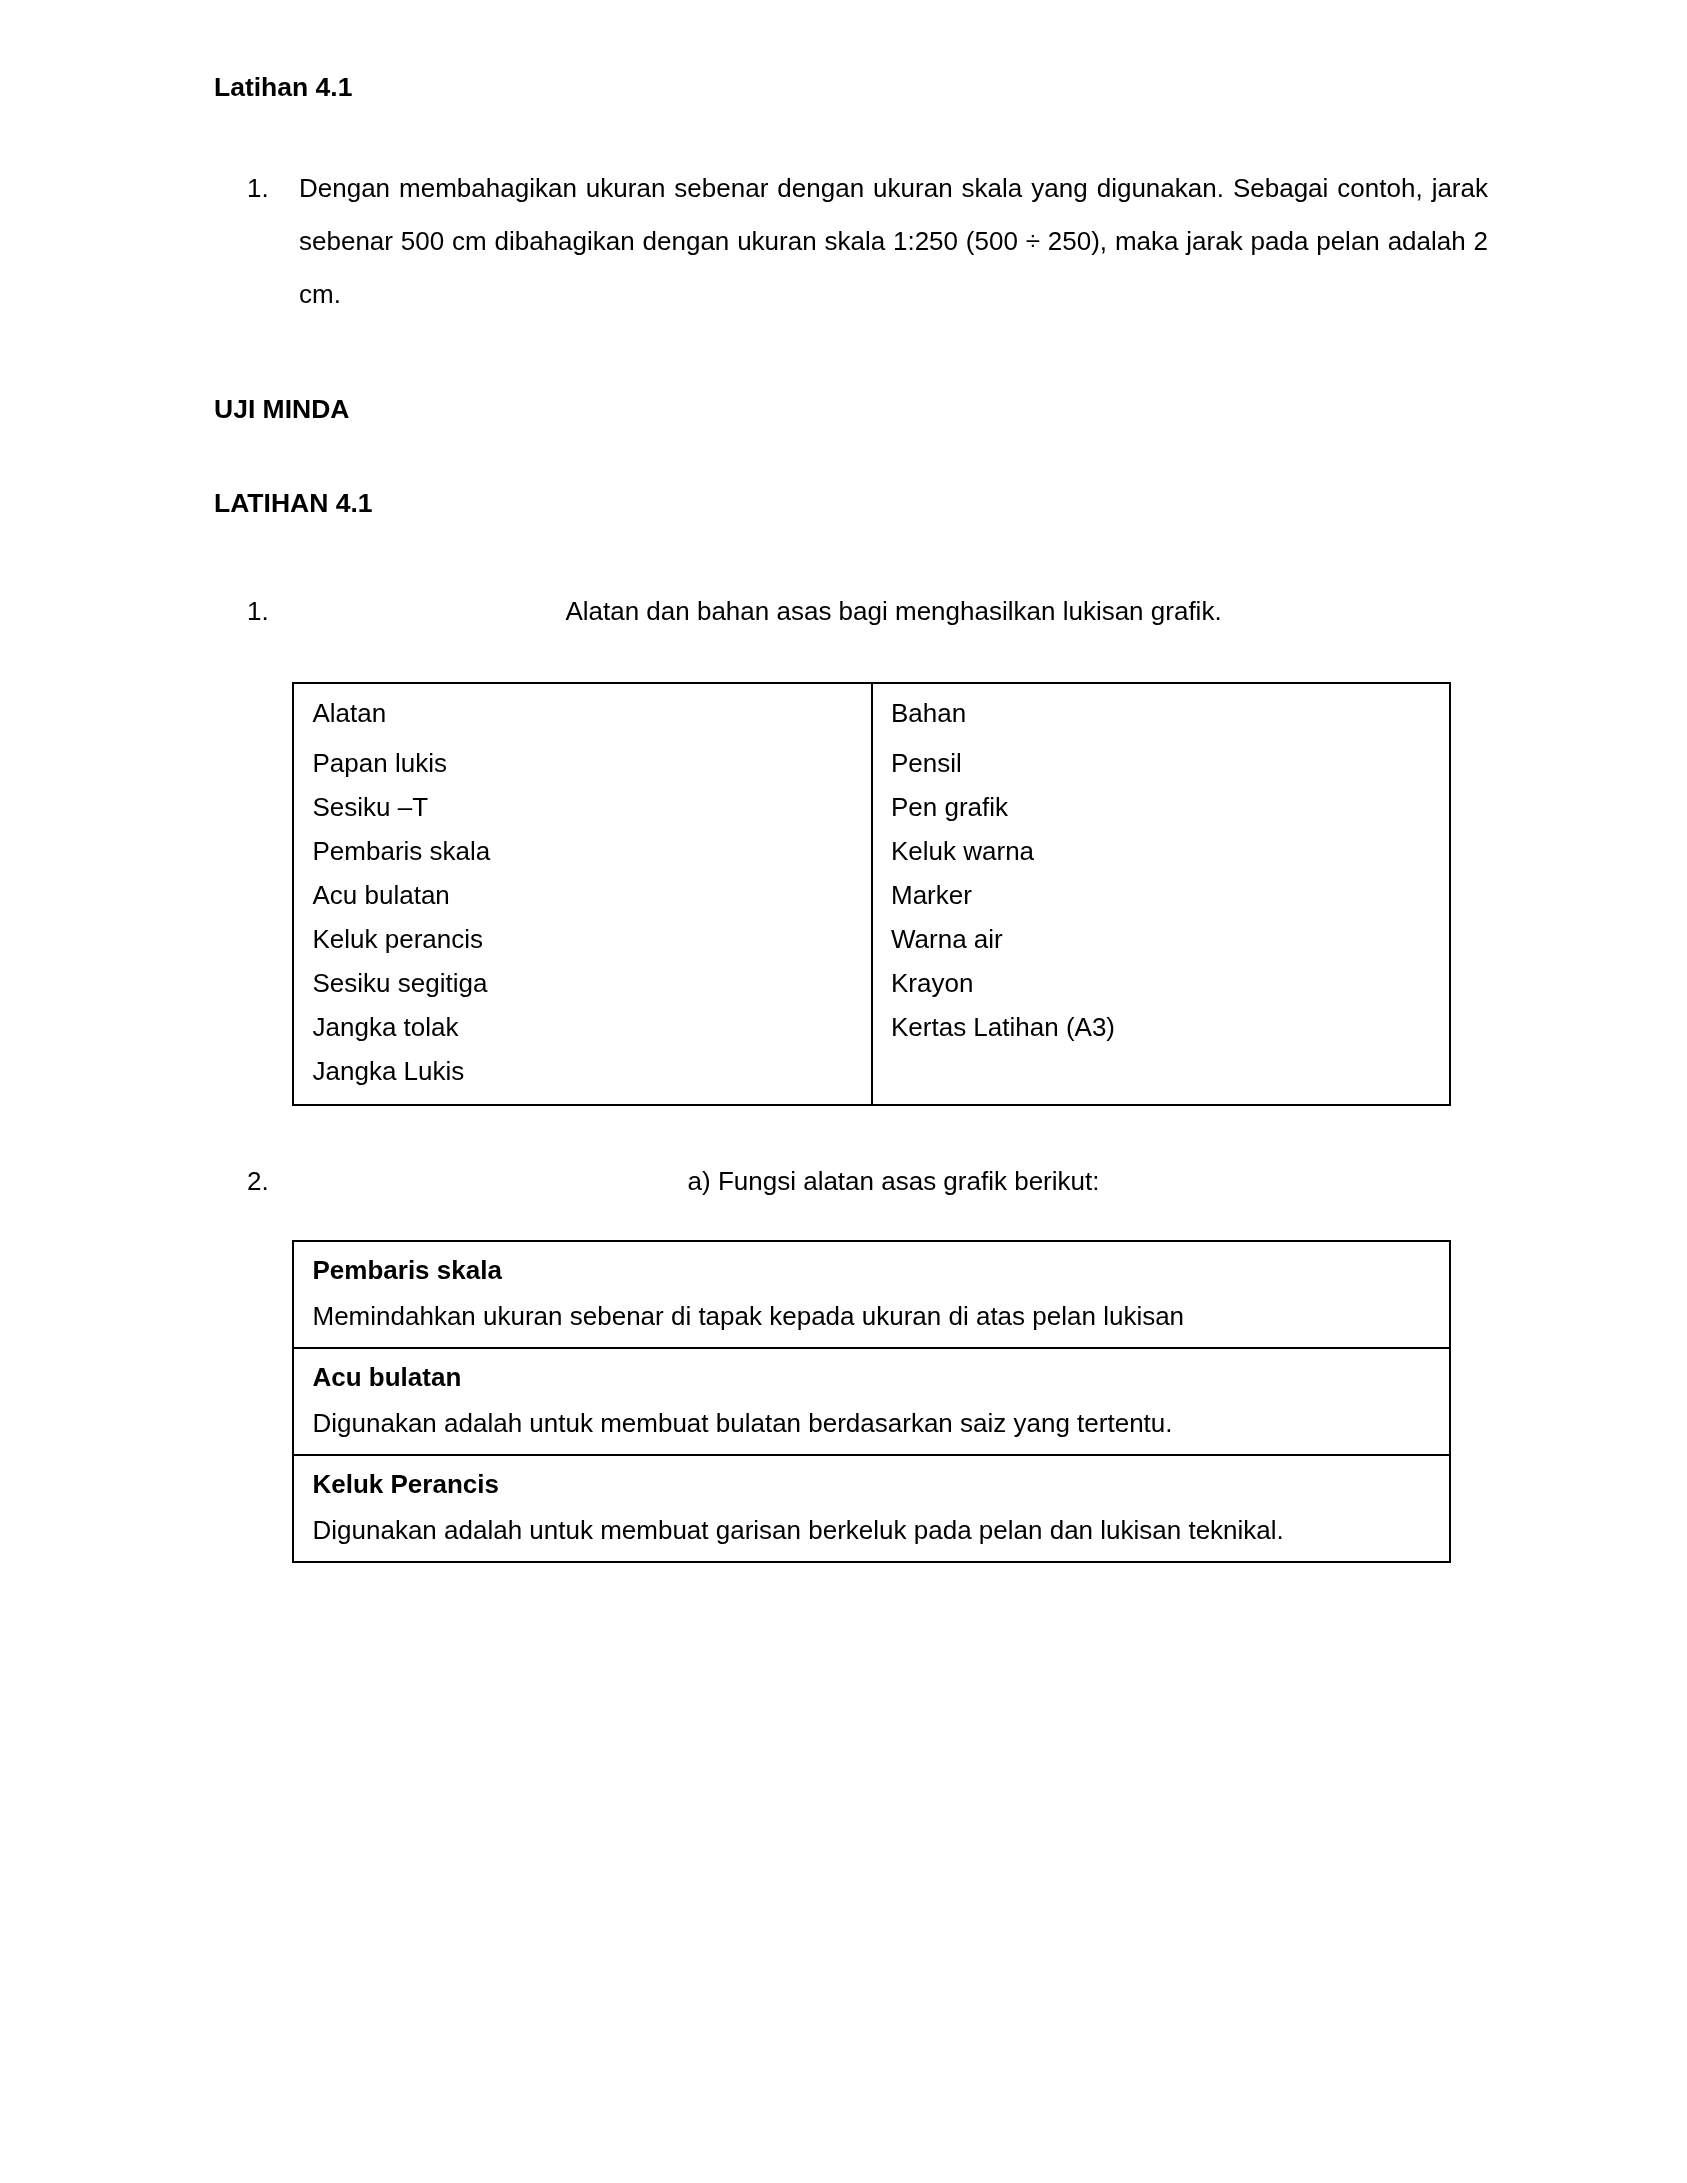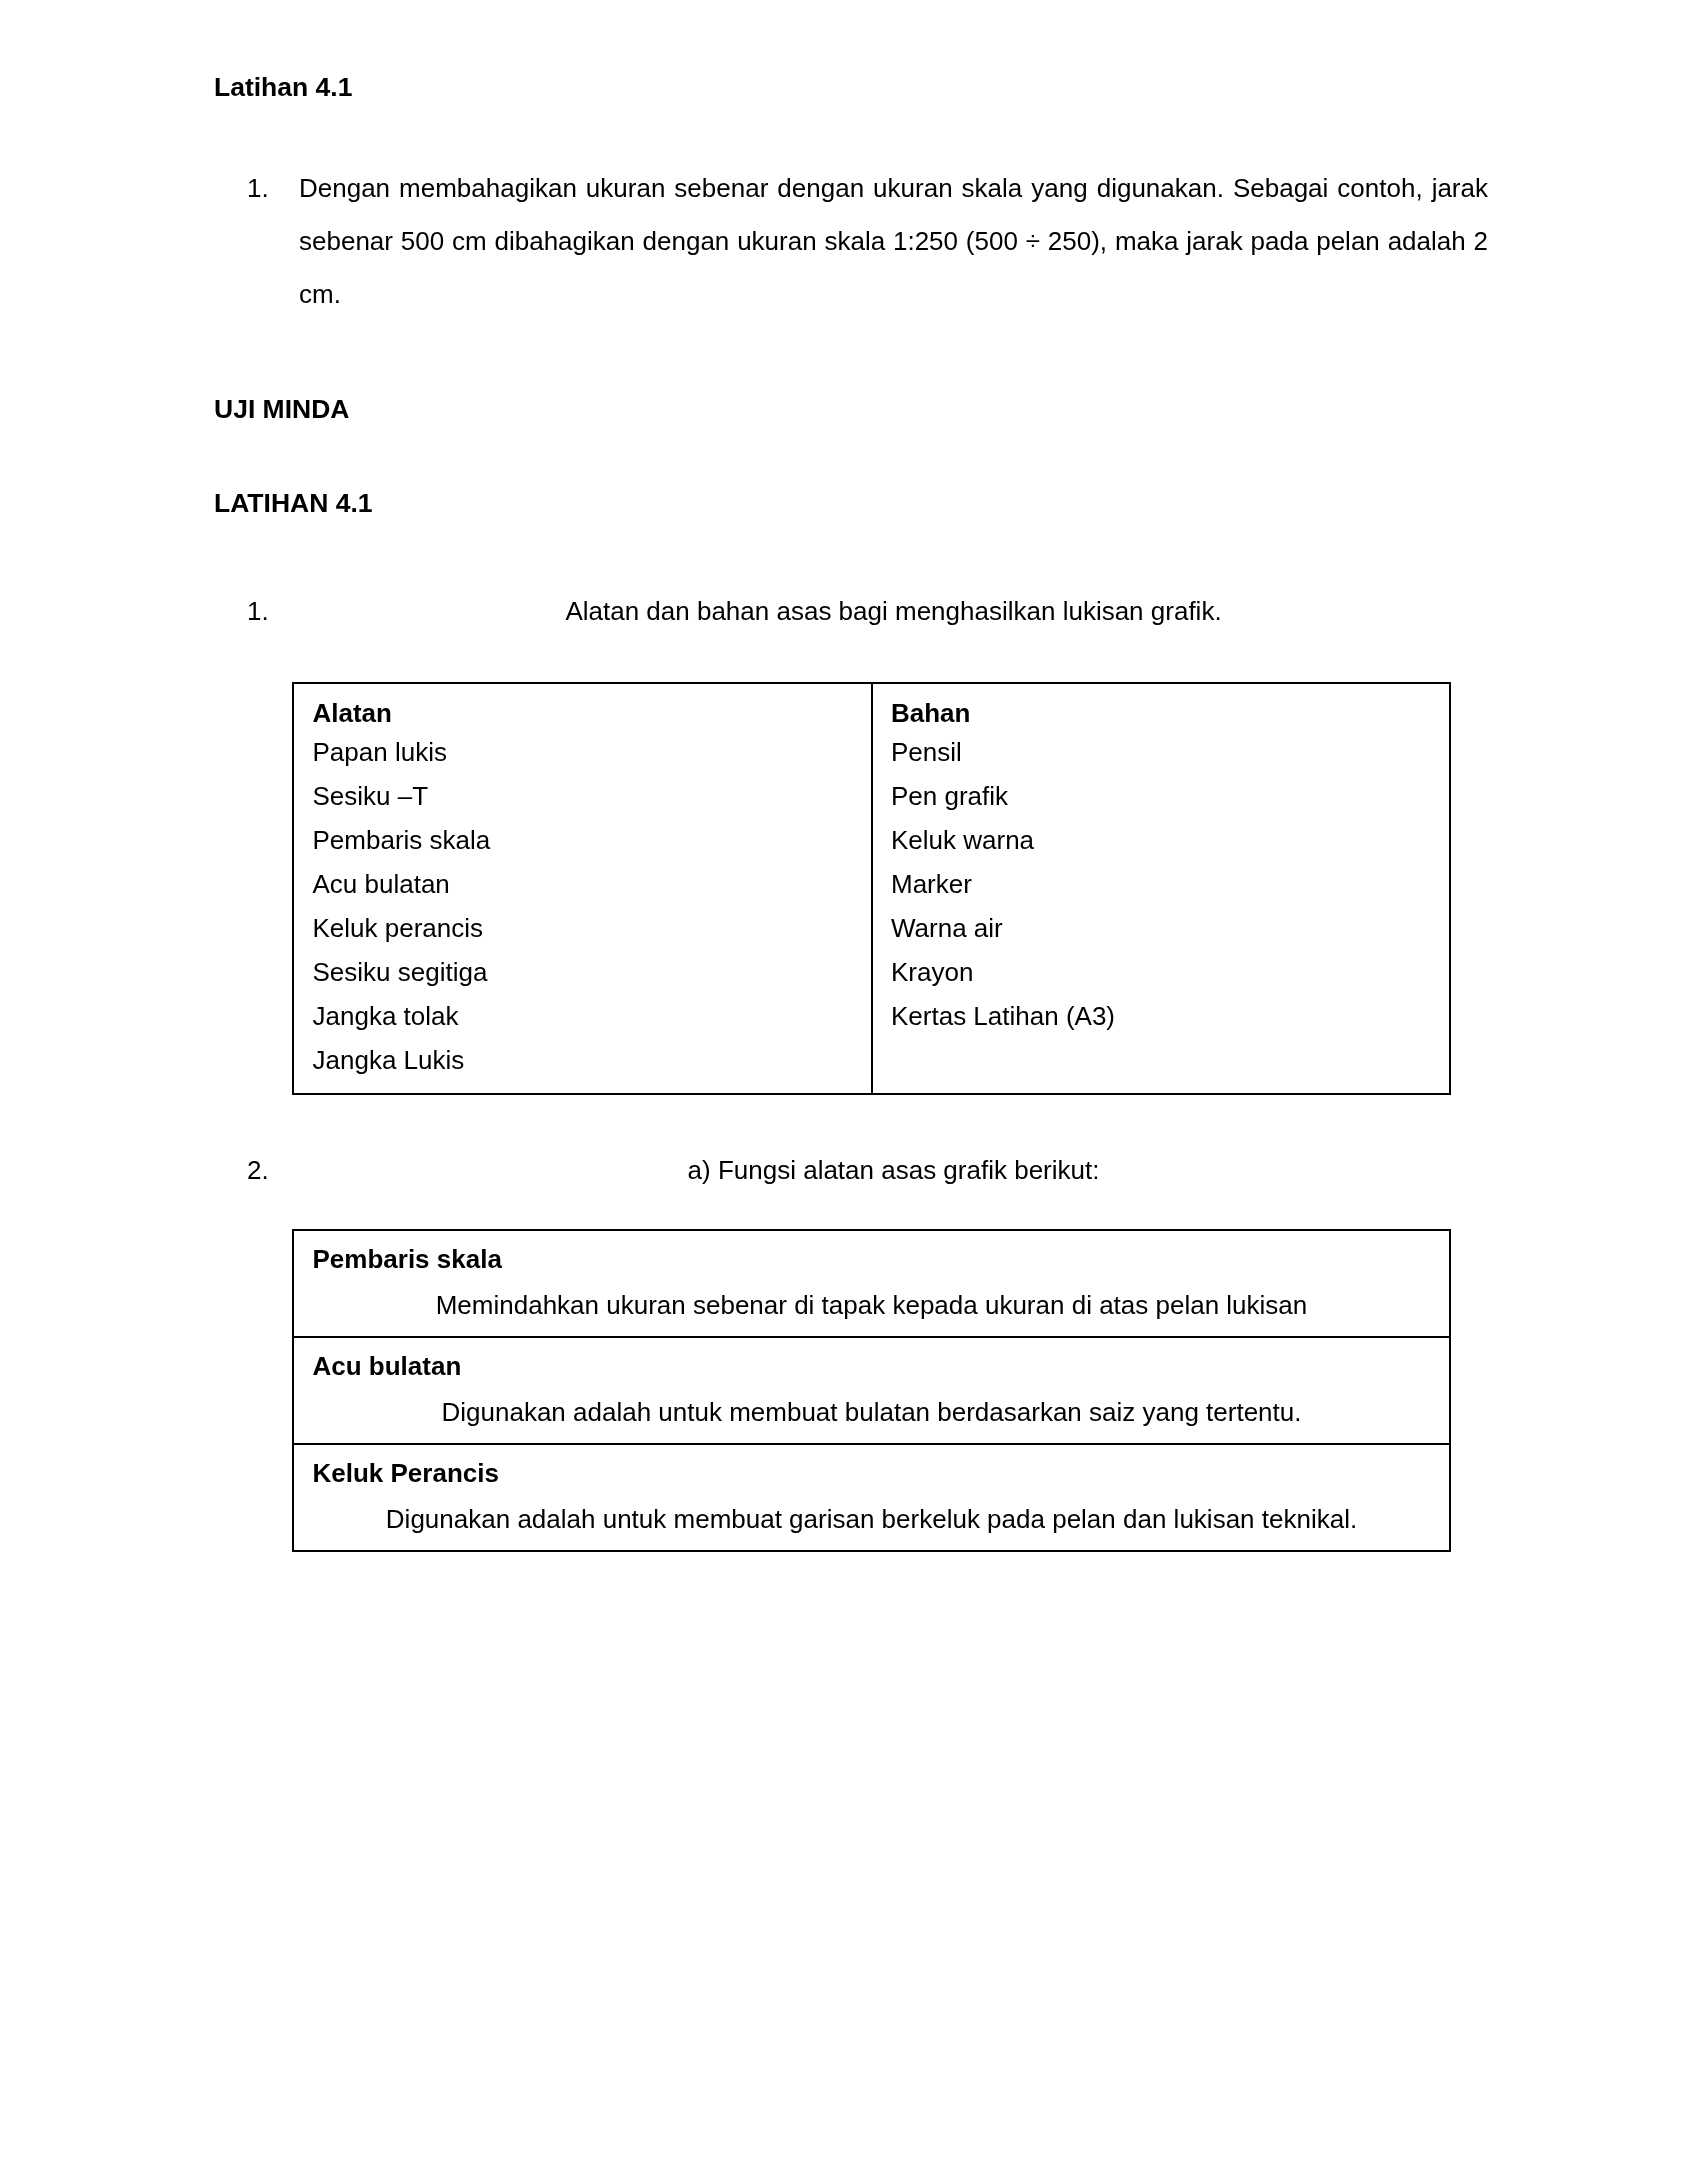--- a/index.html
+++ b/index.html
@@ -86,23 +86,23 @@
   }
 
   
   .table1-wrap { padding-top: 45px; }
   .table1 td {
     padding: 16px 0 20px 18.5px;
     font-size: 26px;
     line-height: 1.0;
   }
   .table1 .cell-head {
-    font-weight: bold;
-    display: block;
-    margin-bottom: 13px;
+    font-weight: normal;
+    display: block;
+    margin-bottom: 24px;
   }
   .table1 .cell-line {
     display: block;
     margin-bottom: 18px;
   }
   .table1 .cell-line:last-child { margin-bottom: 0; }
 
   
   .table2-wrap { padding-top: 32px; }
   .table2 td {
@@ -110,21 +110,20 @@
     font-size: 26px;
     line-height: 1.0;
   }
   .table2 .term {
     font-weight: bold;
     display: block;
     margin-bottom: 20px;
   }
   .table2 .desc {
     display: block;
-    text-align: center;
   }
 </style>
 </head>
 <body>
 
 <div class="page">
   <div class="content">
 
 
     <div class="section-heading sh-latihan">Latihan 4.1</div>

